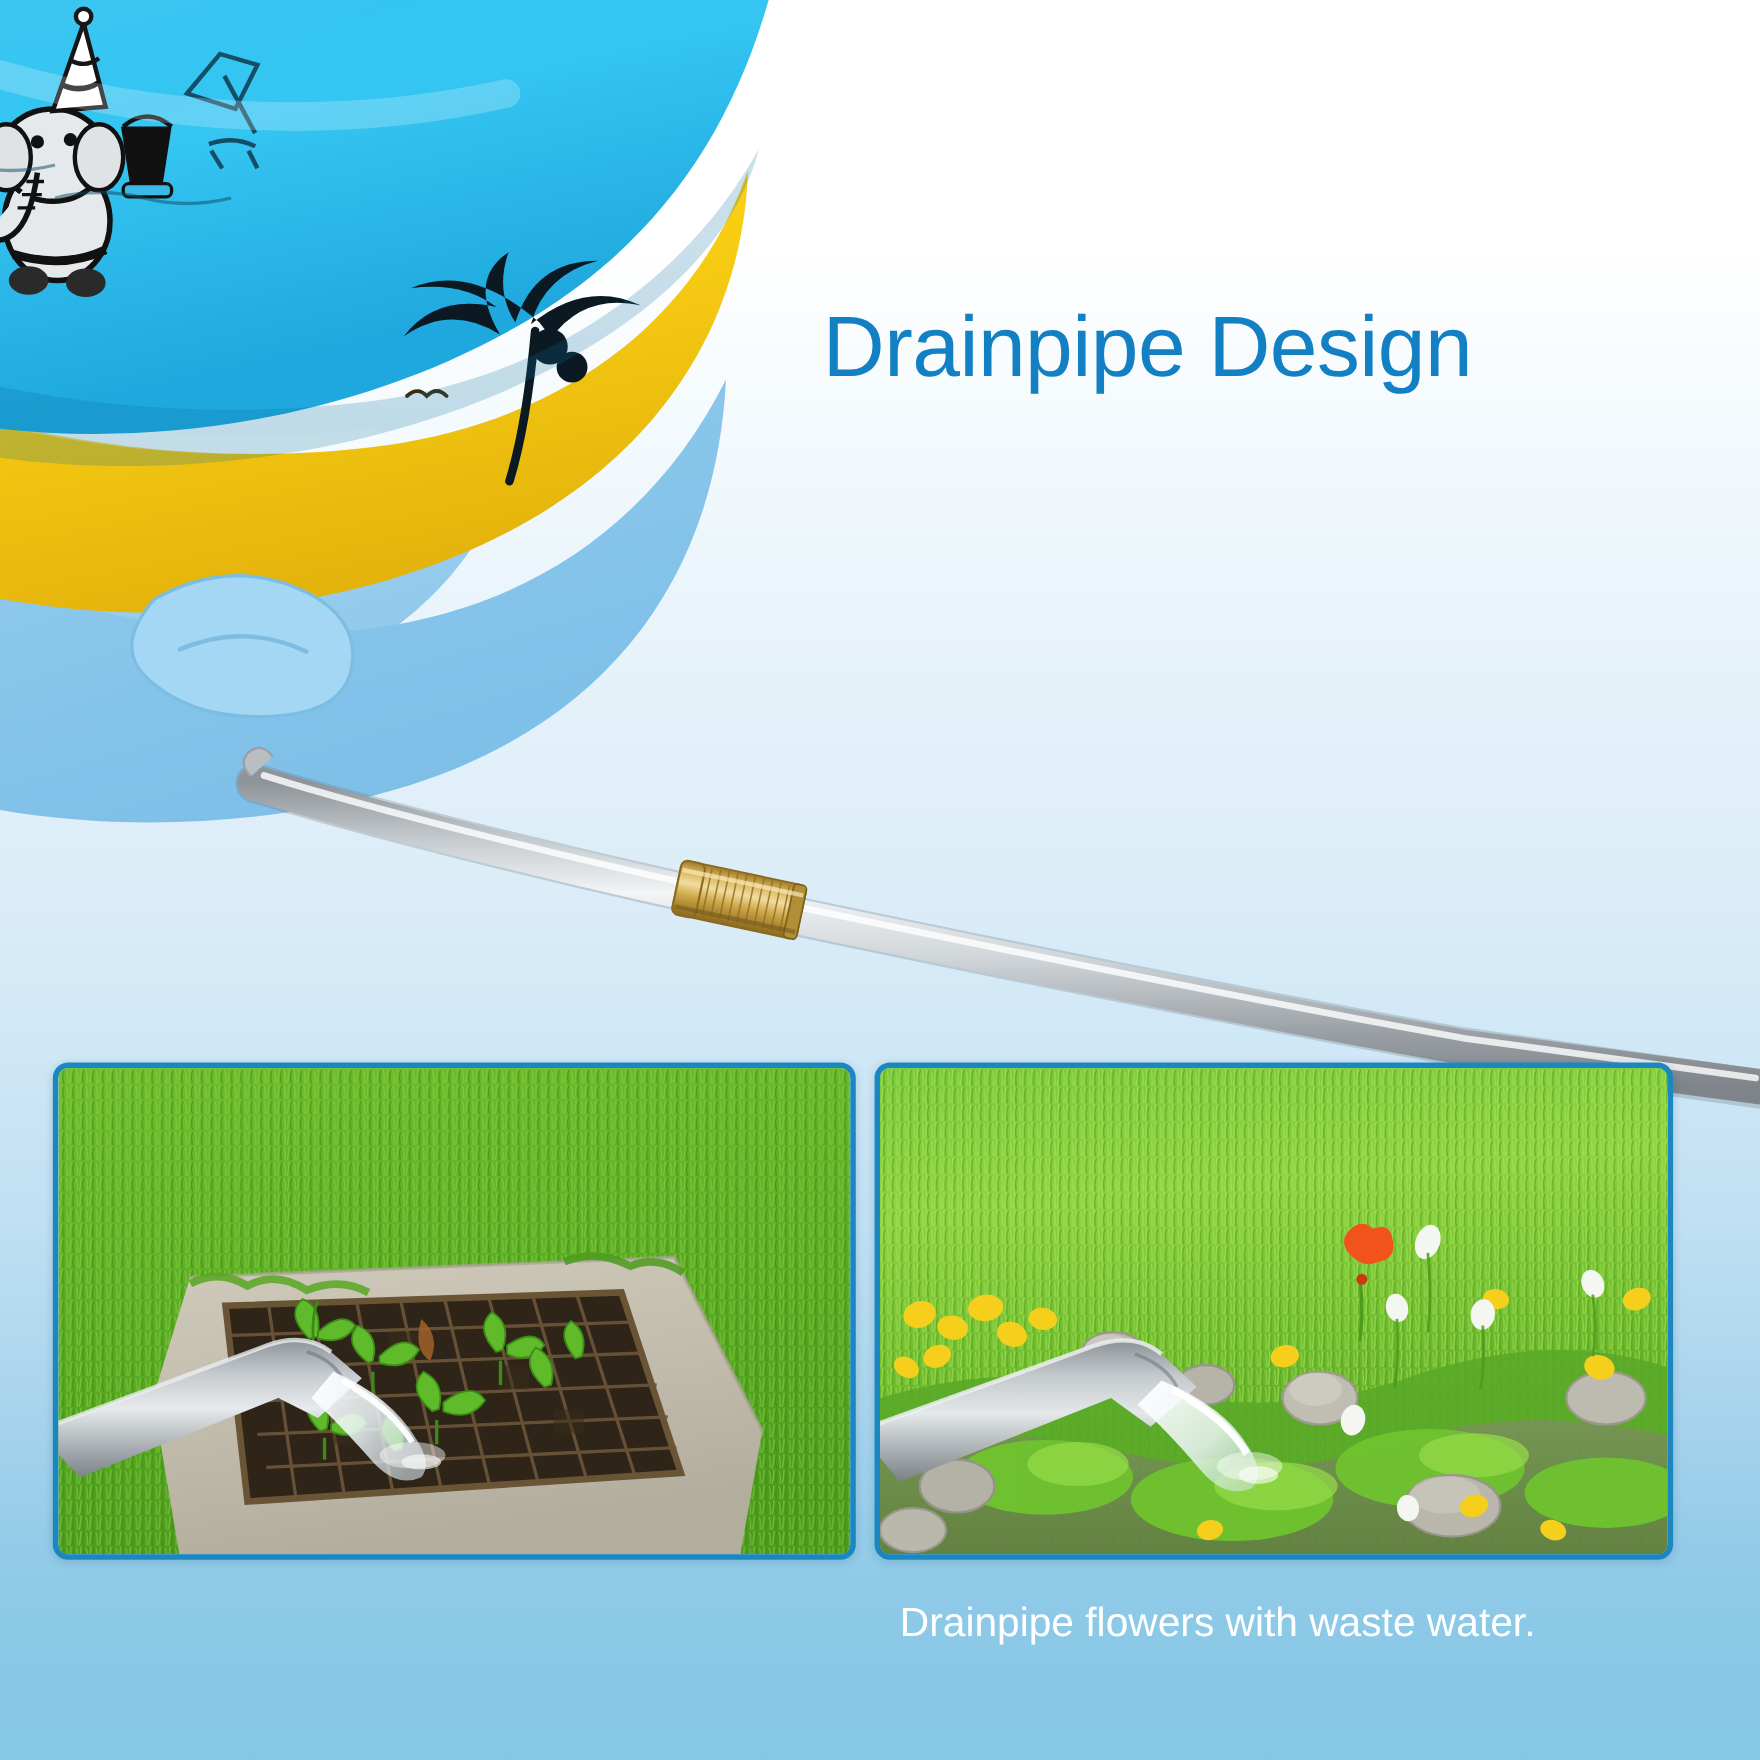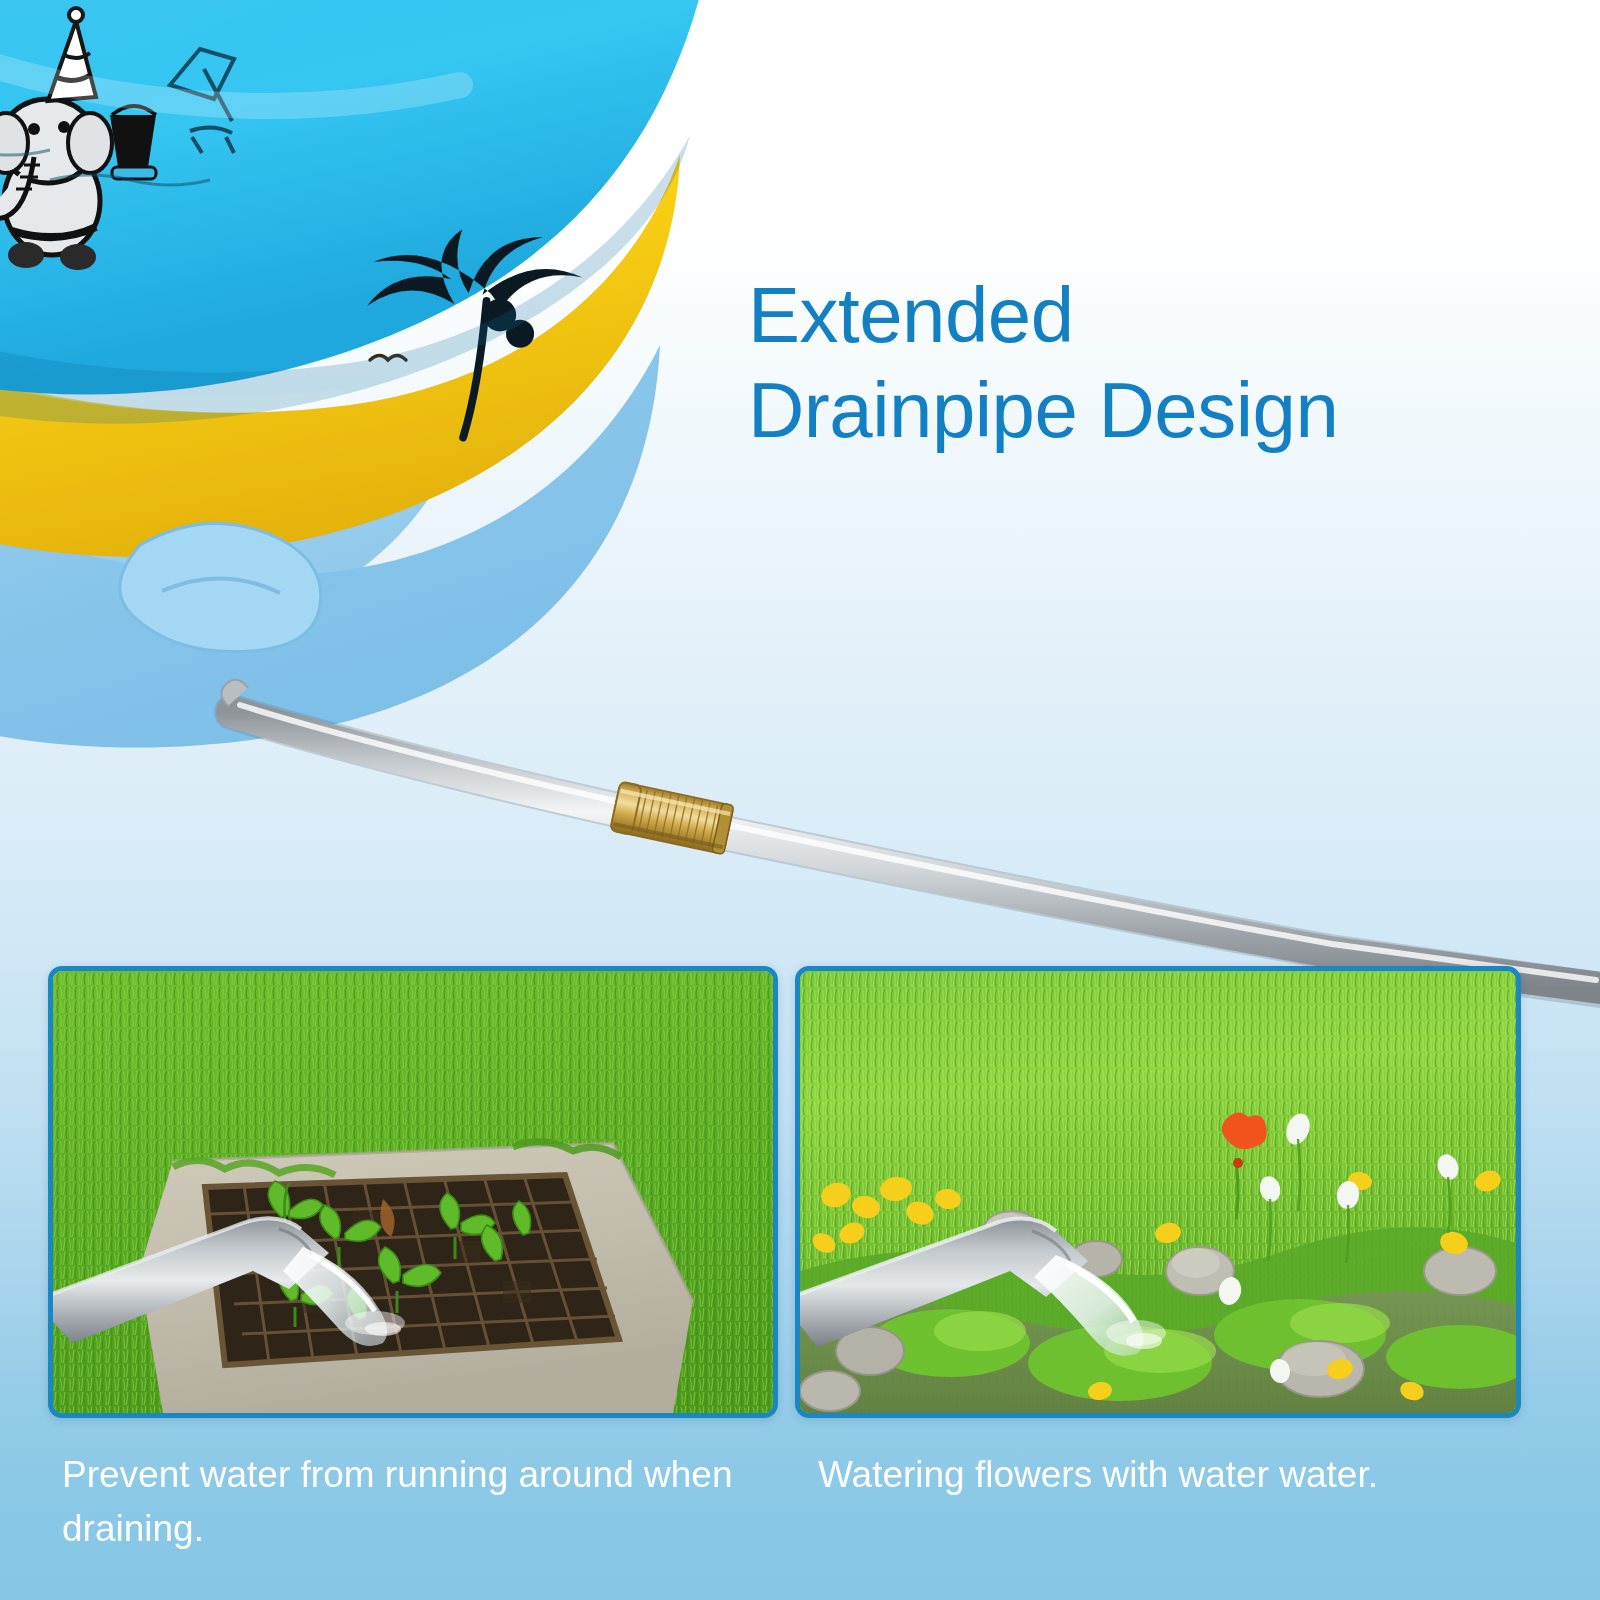--- a/index.html
+++ b/index.html
@@ -350,21 +350,20 @@
         <line x1="34" y1="-23" x2="34" y2="23"></line>
         <line x1="42" y1="-22" x2="42" y2="22"></line>
       </g>
       <rect x="46" y="-25" width="12" height="50" rx="4" fill="#b08f36" stroke="#7d5f1c" stroke-width="1.5"></rect>
       <path d="M -56,-16 L 56,-16" stroke="#ffeec0" stroke-width="4" opacity="0.65"></path>
       <path d="M -56,18 L 56,18" stroke="#70531a" stroke-width="4" opacity="0.5"></path>
     </g>
   </svg>
 
   <div class="headline">
-    <span>Extended</span>
     <span class="l2">Drainpipe Design</span>
   </div>
 
 
   <div class="panel panel-left">
     <svg class="photo" viewBox="0 0 720 442" preserveAspectRatio="none" xmlns="http://www.w3.org/2000/svg">
       <defs>
         <linearGradient id="lawnL" x1="0" y1="0" x2="0.2" y2="1">
           <stop offset="0" stop-color="#6fbd2d"></stop>
           <stop offset="0.35" stop-color="#62b327"></stop>
@@ -594,16 +593,15 @@
       <g>
         <path d="M 256,284 q 58,24 80,62 q 14,24 2,36 q -24,10 -46,-16 q -34,-40 -58,-60 Z" fill="url(#waterR)"></path>
         <path d="M 266,292 q 48,26 68,58" fill="none" stroke="#ffffff" stroke-width="6" opacity="0.92"></path>
         <path d="M 278,302 q 38,22 54,50" fill="none" stroke="#ffffff" stroke-width="3" opacity="0.7"></path>
         <ellipse cx="336" cy="362" rx="30" ry="13" fill="#ffffff" opacity="0.45"></ellipse>
         <ellipse cx="344" cy="370" rx="18" ry="8" fill="#ffffff" opacity="0.6"></ellipse>
       </g>
     </svg>
   </div>
 
-  <div class="caption caption-left">Prevent water from running around when draining.</div>
-  <div class="caption caption-right">Watering flowers with water water.</div>
+  <div class="caption caption-right">Drainpipe flowers with waste water.</div>
 
 </div>
 
 </body></html>

